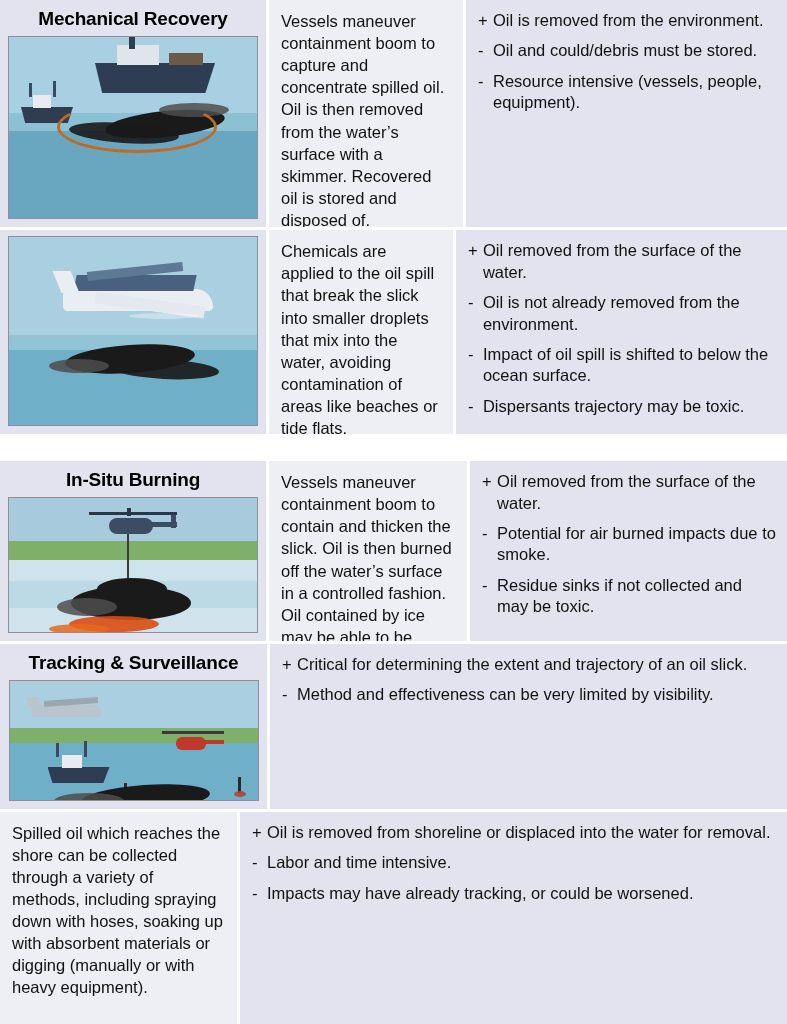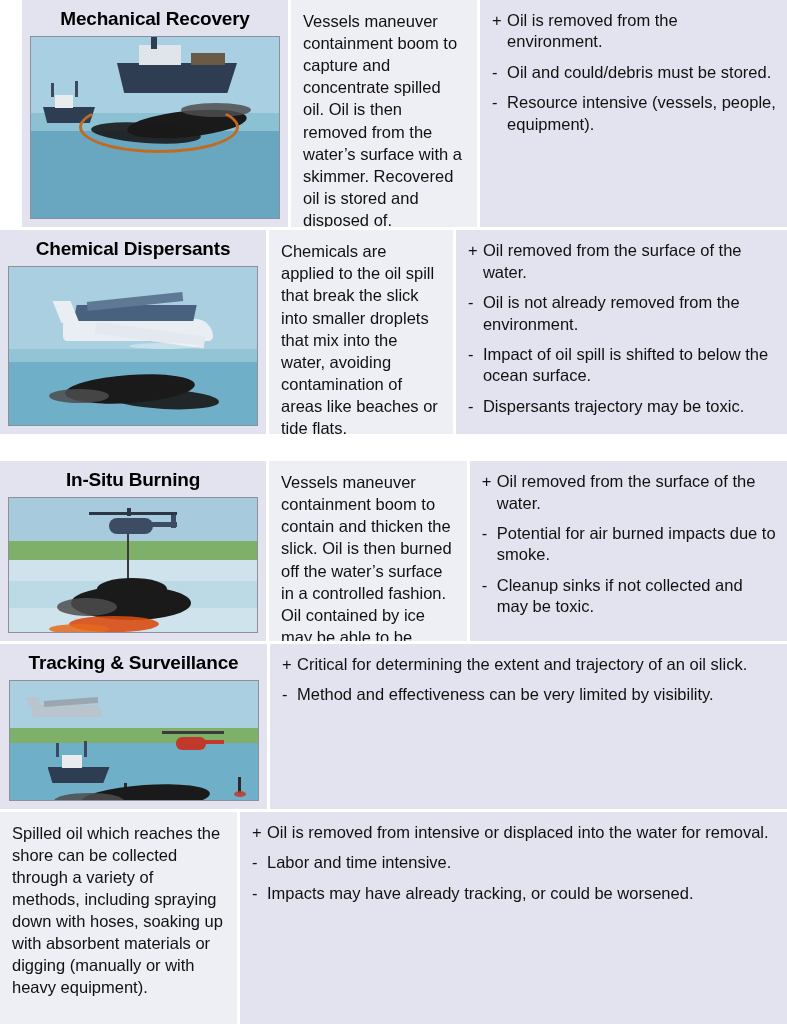--- a/index.html
+++ b/index.html
@@ -17,21 +17,21 @@
     background: #ffffff;
   }
   .row {
     display: flex;
     flex-direction: row;
     width: 100%;
     border-bottom: 3px solid #ffffff;
     overflow: hidden;
   }
   .row:last-child { border-bottom: none; }
-  .r1 { height: 247px; padding-left: 22px; }
+  .r1 { height: 247px; }
   .r2 { height: 222px; }
   .r3 { height: 196px; margin-top: 24px; }
   .r4 { height: 180px; }
   .r5 { height: 228px; }
 
   .cell-method {
     width: 270px;
     background: #e3e3ef;
     padding: 6px 8px 8px 8px;
     display: flex;
@@ -155,21 +155,20 @@
       </div>
       <div class="pt">
         <span class="sym">-</span>
         <span class="txt">Resource intensive (vessels, people, equipment).</span>
       </div>
     </div>
   </div>
 
   <div class="row r2">
     <div class="cell-method">
-      <div class="method-title">Chemical Dispersants</div>
       <div class="art">
         <div class="sky" style="height:52%; background:#a9cfe0;"></div>
         <div class="sea" style="height:48%; background:#6fb0c8;"></div>
         <div class="seadark" style="top:52%; height:8%; background:#92c4d6;"></div>
 
         <div class="whitepart" style="left:54px; top:52px; width:150px; height:22px; background:#e9eef2; border-radius:12px 40px 10px 10px;"></div>
         <div class="hull" style="left:66px; top:38px; width:120px; height:16px; background:#47617e; transform:skewX(-12deg);"></div>
 
         <div class="whitepart" style="left:86px; top:62px; width:110px; height:12px; background:#e3e9ee; transform:rotate(8deg);"></div>
         <div class="hull" style="left:78px; top:30px; width:96px; height:9px; background:#5e7994; transform:rotate(-6deg);"></div>
@@ -238,21 +237,21 @@
       <div class="pt">
         <span class="sym">+</span>
         <span class="txt">Oil removed from the surface of the water.</span>
       </div>
       <div class="pt">
         <span class="sym">-</span>
         <span class="txt">Potential for air burned impacts due to smoke.</span>
       </div>
       <div class="pt">
         <span class="sym">-</span>
-        <span class="txt">Cleanup sinks if not collected and may be toxic.</span>
+        <span class="txt">Residue sinks if not collected and may be toxic.</span>
       </div>
     </div>
   </div>
 
   <div class="row r4">
     <div class="cell-method">
       <div class="method-title">Tracking &amp; Surveillance</div>
       <div class="art">
         <div class="sky" style="height:40%; background:#a9cfe0;"></div>
         <div class="land" style="top:40%; height:12%; background:#7fb06a;"></div>
@@ -292,21 +291,21 @@
     </div>
   </div>
 
   <div class="row r5">
     <div class="cell-desc">
       <div class="desc-text">Spilled oil which reaches the shore can be collected through a variety of methods, including spraying down with hoses, soaking up with absorbent materials or digging (manually or with heavy equipment).</div>
     </div>
     <div class="cell-pros">
       <div class="pt">
         <span class="sym">+</span>
-        <span class="txt">Oil is removed from intensive or displaced into the water for removal.</span>
+        <span class="txt">Oil is removed from shoreline or displaced into the water for removal.</span>
       </div>
       <div class="pt">
         <span class="sym">-</span>
         <span class="txt">Labor and time intensive.</span>
       </div>
       <div class="pt">
         <span class="sym">-</span>
         <span class="txt">Impacts may have already tracking, or could be worsened.</span>
       </div>
     </div>

